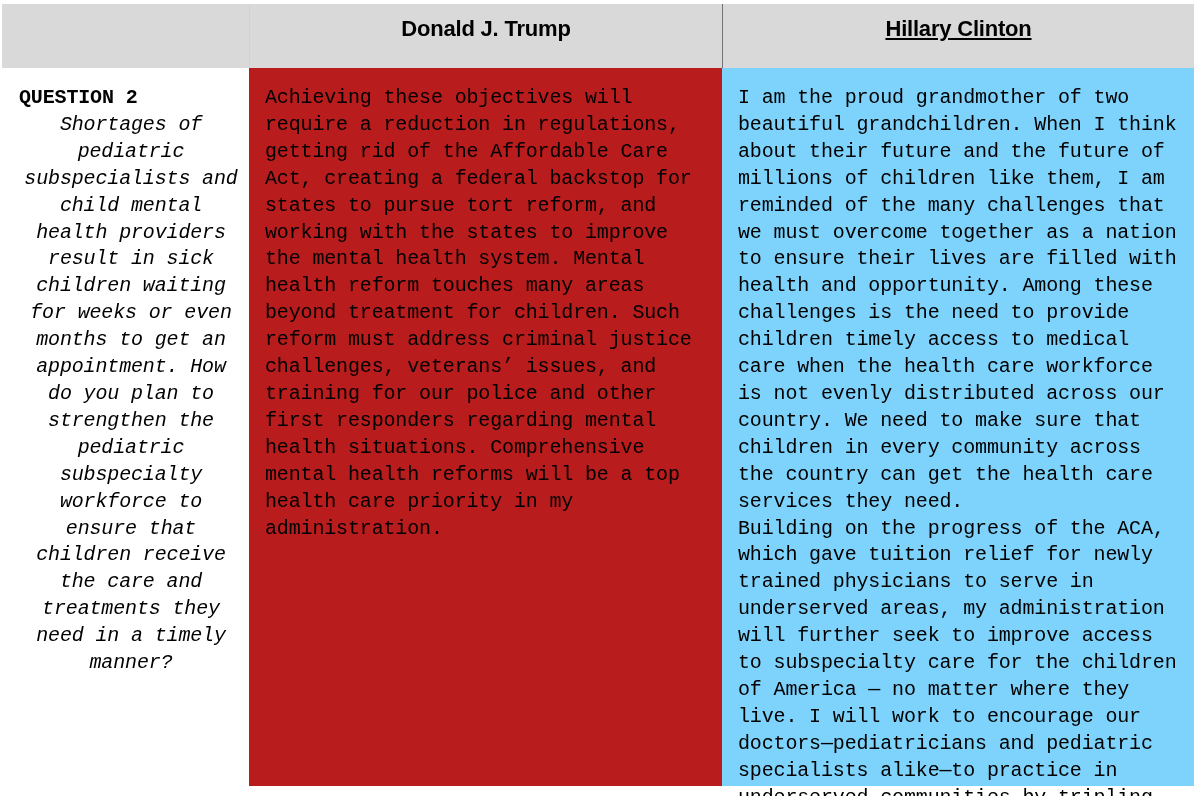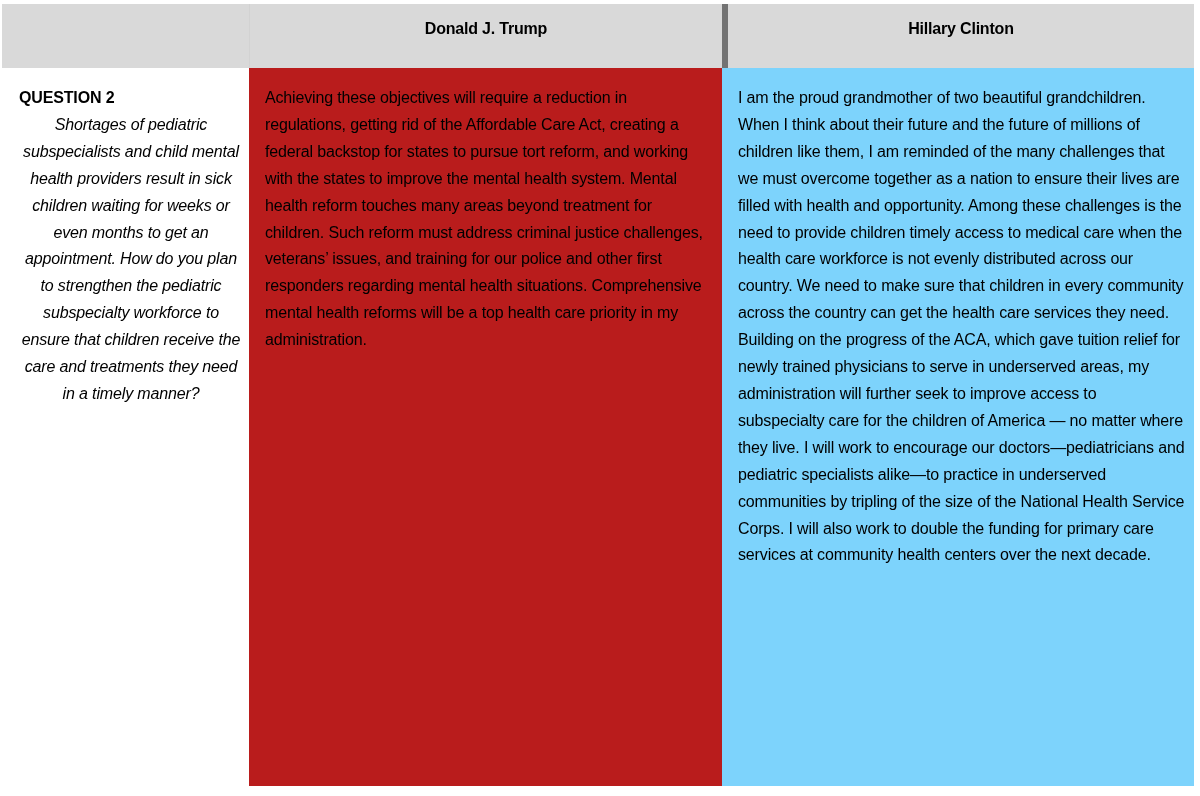--- a/index.html
+++ b/index.html
@@ -24,40 +24,41 @@
     .header-row {
       display: flex;
       height: 64px;
       background: #d9d9d9;
     }
     .header-cell {
       display: flex;
       align-items: center;
       justify-content: center;
       font-weight: bold;
-      font-size: 16px;
+      font-size: 22px;
       letter-spacing: -0.2px;
       box-sizing: border-box;
       padding-bottom: 15px;
     }
     .col1 { width: 247px; }
     .col2 { width: 473px; }
     .col3 { width: 472px; }
     .header-cell.col2 { border-left: 1px solid #d2d2d2; }
-    .header-cell.col3 { border-left: 6px solid #737373; }
+    .header-cell.col3 { border-left: 1px solid #737373; text-decoration: underline; }
 
     .body-row {
       display: flex;
       height: 718px;
     }
     .cell {
       box-sizing: border-box;
-      font-size: 16px;
+      font-size: 20px;
       line-height: 26.9px;
       letter-spacing: -0.15px;
+      font-family: Liberation Mono, monospace;
     }
     .cell.col1 {
       background: #ffffff;
       padding: 17px 6px 0 17px;
     }
     .cell.col2 {
       background: #b91c1c;
       padding: 17px 10px 0 16px;
     }
     .cell.col3 {

